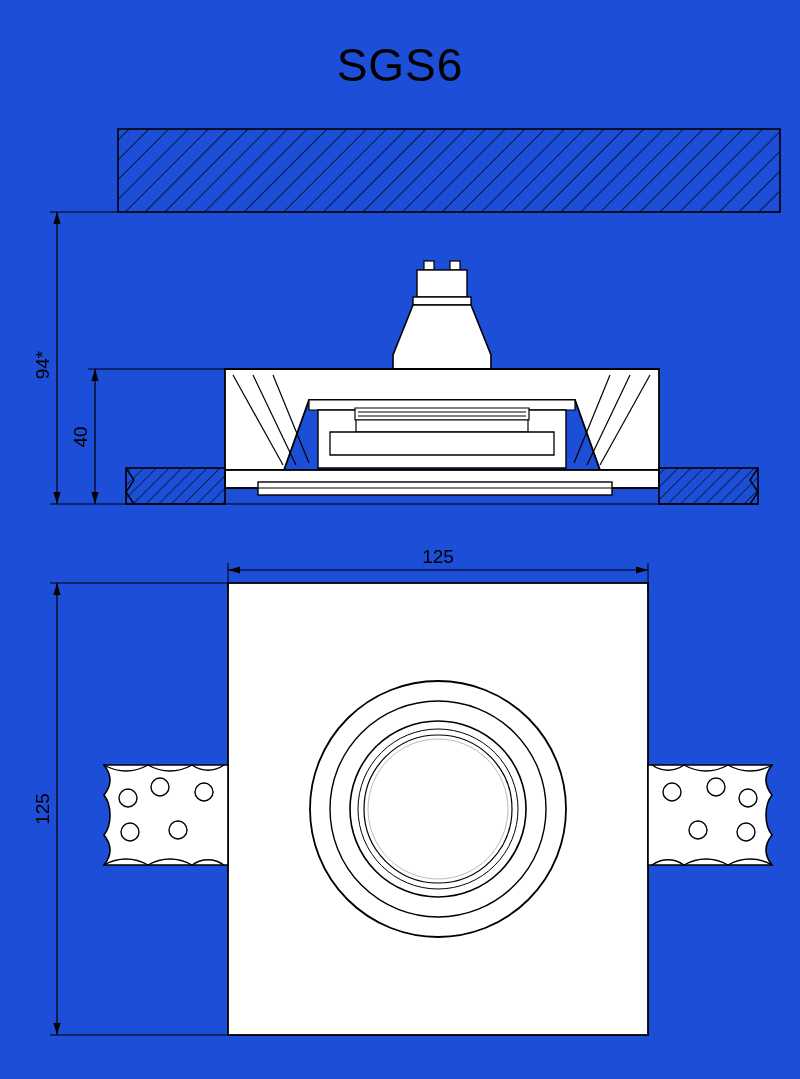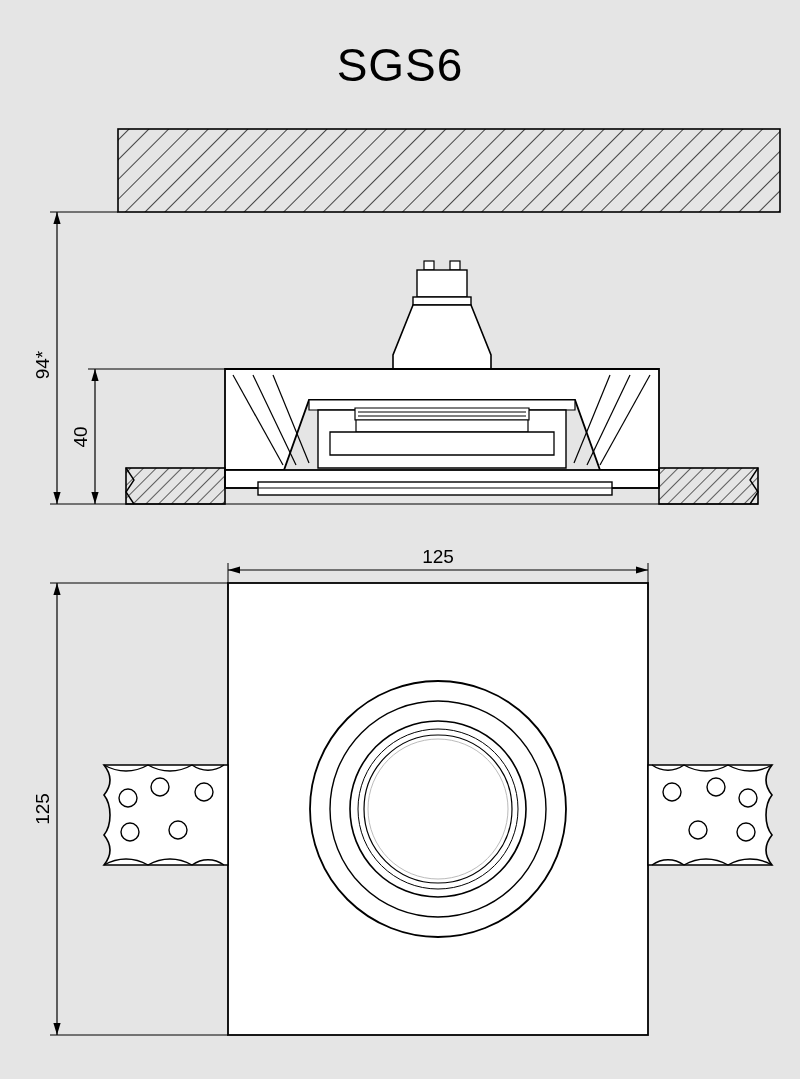--- a/index.html
+++ b/index.html
@@ -9,21 +9,21 @@
   }
   body {
     font-family: "Liberation Sans", sans-serif;
     color: #000000;
   }
   #sheet {
     position: relative;
     width: 800px;
     height: 1079px;
     overflow: hidden;
-    background: #e5e5e5;
+    background: #1d4ed8;
   }
   #title {
     position: absolute;
     top: 38px;
     left: 0;
     width: 800px;
     text-align: center;
     font-size: 46px;
     letter-spacing: 1px;
     color: #000;

